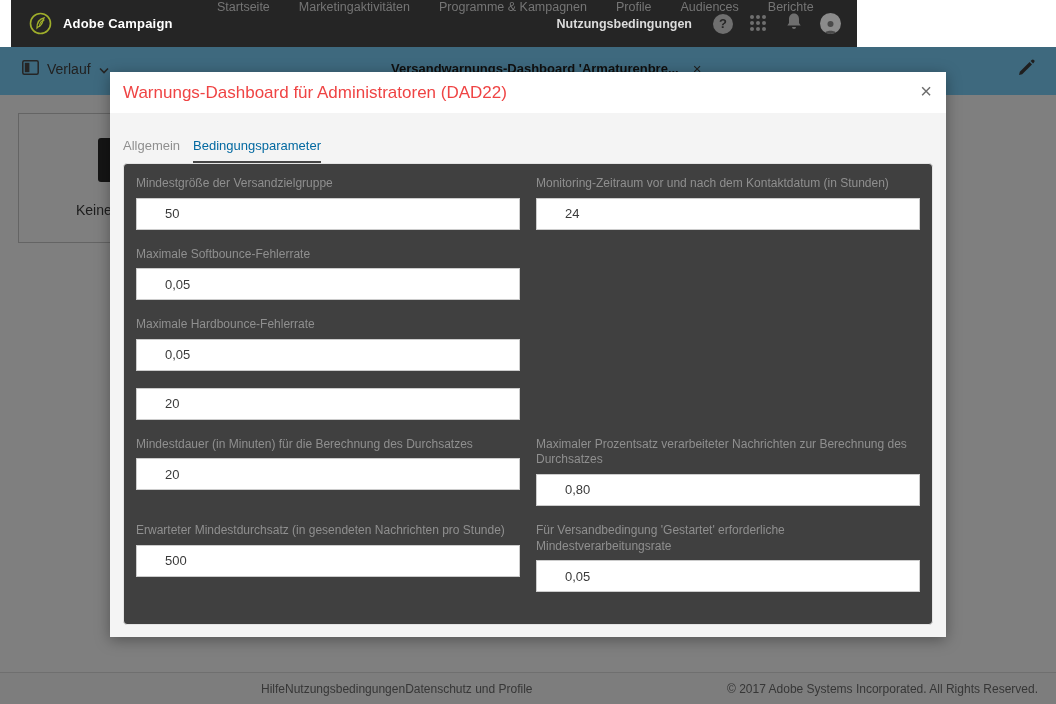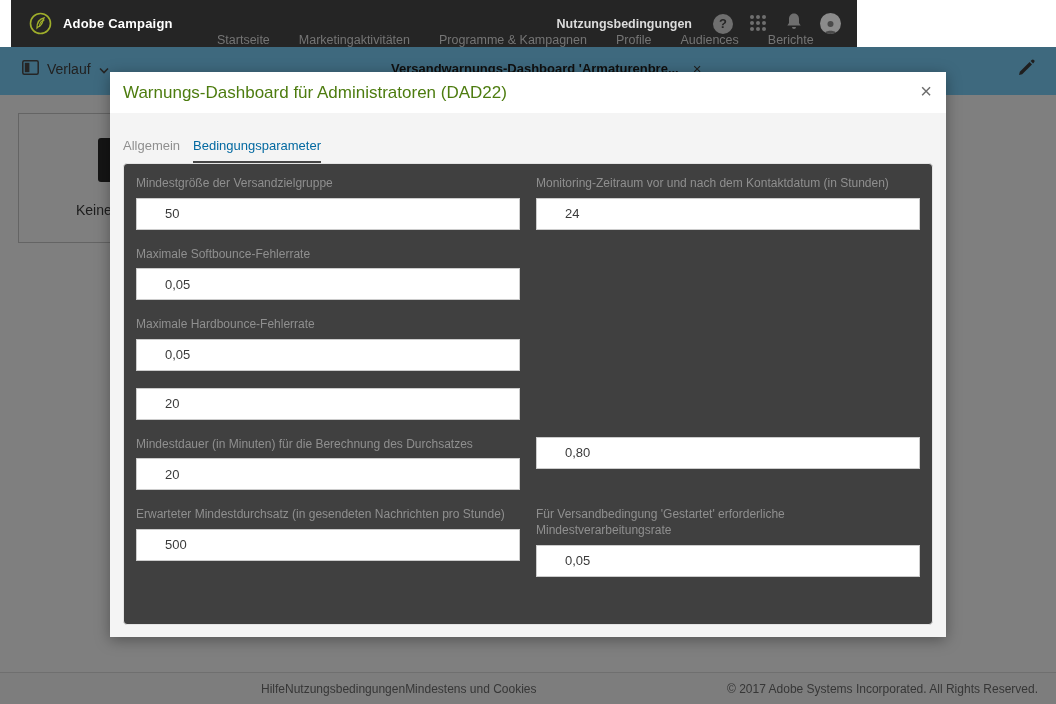--- a/index.html
+++ b/index.html
@@ -3,21 +3,21 @@
 <meta charset="utf-8">
 <style>
   * { margin:0; padding:0; box-sizing:border-box; }
   html,body { width:1056px; height:704px; overflow:hidden; }
   body { font-family:"Liberation Sans", sans-serif; background:#fff; position:relative; }
 
   
   .nav { position:absolute; top:0; left:11px; width:846px; height:47px; background:#252525; z-index:5; }
   .nav-logo { position:absolute; left:18px; top:12px; width:23px; height:23px; }
   .nav-brand { position:absolute; left:52px; top:16px; color:#ffffff; font-size:13px; font-weight:bold; letter-spacing:.2px; }
-  .nav-menu { position:absolute; left:206px; top:0; height:47px; display:flex; align-items:flex-end; gap:29px; }
+  .nav-menu { position:absolute; left:206px; top:0; height:47px; display:flex; align-items:flex-start; gap:29px; }
   .nav-menu span { color:#757575; font-size:12.5px; cursor:pointer; white-space:nowrap; }
   .nav-right { position:absolute; right:16px; top:0; height:47px; display:flex; align-items:center; gap:17px; }
   .nav-account { color:#dcdcdc; font-size:12.5px; font-weight:bold; margin-right:4px; }
   .icn-help { width:20px; height:20px; border-radius:50%; background:#6f6f6f; color:#252525; font-size:13px; font-weight:bold; display:flex; align-items:center; justify-content:center; }
   .icn-grid { width:18px; height:18px; display:grid; grid-template-columns:repeat(3,4px); grid-template-rows:repeat(3,4px); gap:2px; }
   .icn-grid i { width:4px; height:4px; border-radius:50%; background:#6f6f6f; }
   .icn-avatar { width:21px; height:21px; border-radius:50%; background:#8b8b8b; overflow:hidden; display:flex; align-items:flex-end; justify-content:center; }
 
   
   .subheader { position:absolute; top:47px; left:0; width:1056px; height:48px; background:#7dd3fc; }
@@ -38,21 +38,21 @@
   .pfooter .links { position:absolute; left:243px; top:9px; display:flex; gap:0;margin-left:18px; }
   .pfooter .links span { font-size:12px; color:#6e6e6e; cursor:pointer; white-space:nowrap; }
   .pfooter .copy { position:absolute; right:18px; top:9px; font-size:12px; color:#6e6e6e; white-space:nowrap; }
 
   
   .scrim { position:absolute; top:47px; left:0; width:1056px; height:657px; background:rgba(0,0,0,0.5); z-index:10; }
 
   
   .modal { position:absolute; left:110px; top:72px; width:836px; height:565px; background:#f4f4f4; z-index:20; box-shadow:0 3px 14px rgba(0,0,0,0.35); }
   .modal-head { height:41px; background:#fff; position:relative; }
-  .modal-title { position:absolute; left:13px; top:11px; font-size:17px; color:#4d7c0f; }
+  .modal-title { position:absolute; left:13px; top:11px; font-size:17px; color:#ef4444; }
   .modal-close { position:absolute; right:14px; top:9px; font-size:20px; color:#6d6d6d; line-height:1; cursor:pointer; }
   .tabs { position:absolute; left:13px; top:66px; display:flex; gap:13px; }
   .tab { font-size:13px; padding-bottom:8px; cursor:pointer; }
   .tab.inactive { color:#8f8f8f; }
   .tab.active { color:#0369a1; border-bottom:3px solid #464646; }
   .panel { position:absolute; left:13px; top:91px; width:810px; height:462px; background:#404040; border:1px solid #e4e4e4; border-radius:4px; padding:12px 12px 0 12px; }
   .fgrid { display:grid; grid-template-columns:1fr 1fr; column-gap:16px; row-gap:17px; align-items:start; }
   .cell { grid-column:1; }
   .cell.col2 { grid-column:2; }
   .flabel { font-size:12px; color:#8f8f8f; line-height:1.3; margin-bottom:6px; }
@@ -140,21 +140,21 @@
   <div class="bg-card">
     <div class="tile"></div>
     <div class="ktext">Keine</div>
   </div>
 </div>
 
 <div class="pfooter">
   <div class="links">
     <span>Hilfe</span>
     <span>Nutzungsbedingungen</span>
-    <span>Mindestens und Cookies</span>
+    <span>Datenschutz und Profile</span>
   </div>
   <span class="copy">© 2017 Adobe Systems Incorporated. All Rights Reserved.</span>
 </div>
 
 <div class="scrim"></div>
 
 <div class="modal">
   <div class="modal-head">
     <span class="modal-title">Warnungs-Dashboard für Administratoren (DAD22)</span>
     <span class="modal-close">×</span>
@@ -191,20 +191,21 @@
       <div class="cell">
         <input class="finput" value="20" style="">
       </div>
 
       <div class="cell">
         <div class="flabel">Mindestdauer (in Minuten) für die Berechnung des Durchsatzes</div>
         <input class="finput" value="20" style="">
       </div>
 
       <div class="cell col2">
+        <div class="flabel">Maximaler Prozentsatz verarbeiteter Nachrichten zur Berechnung des Durchsatzes</div>
         <input class="finput" value="0,80" style="">
       </div>
 
       <div class="cell">
         <div class="flabel">Erwarteter Mindestdurchsatz (in gesendeten Nachrichten pro Stunde)</div>
         <input class="finput" value="500" style="">
       </div>
 
       <div class="cell col2">
         <div class="flabel">Für Versandbedingung 'Gestartet' erforderliche Mindestverarbeitungsrate</div>

